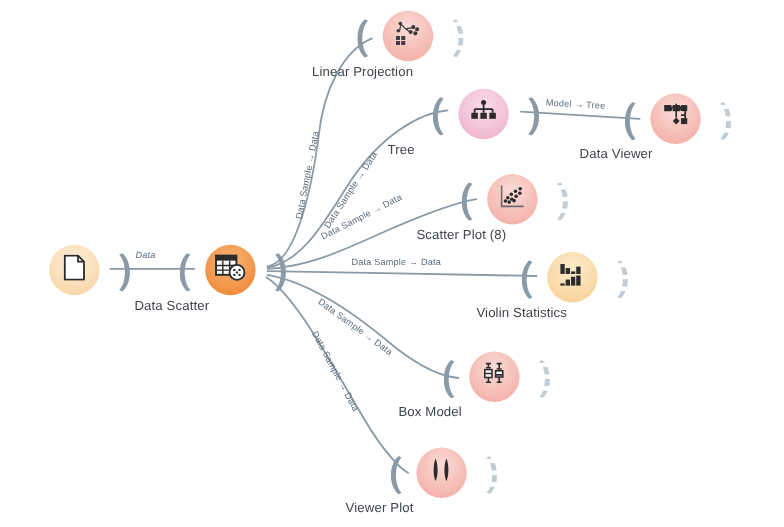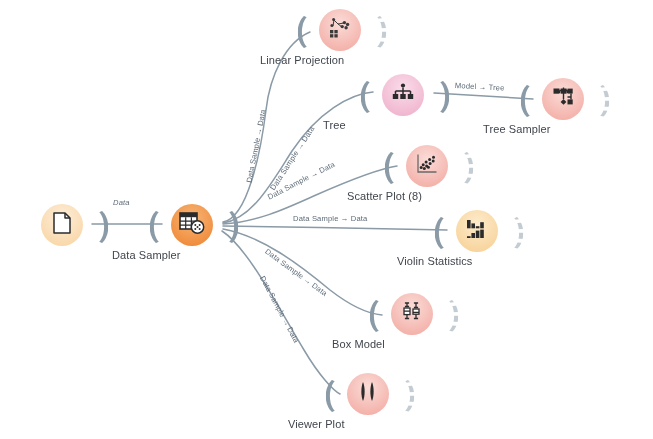--- a/index.html
+++ b/index.html
@@ -126,21 +126,21 @@
       <rect x="1" y="2" width="17" height="4.2" fill="#2b2b2b"></rect>
       <path d="M6.7 6.2 V18 M12.4 6.2 V18 M1 10.2 H18 M1 14.1 H18" stroke="#2b2b2b" stroke-width="1.2"></path>
       <circle cx="18.5" cy="16" r="6.2" fill="#ffffff" stroke="#2b2b2b" stroke-width="1.5"></circle>
       <circle cx="16.3" cy="13.9" r="1" fill="#2b2b2b"></circle>
               <circle cx="20.6" cy="13.9" r="1" fill="#2b2b2b"></circle>
       <circle cx="18.5" cy="16" r="1" fill="#2b2b2b"></circle>
       <circle cx="16.3" cy="18.1" r="1" fill="#2b2b2b"></circle>
               <circle cx="20.6" cy="18.1" r="1" fill="#2b2b2b"></circle>
     </svg></span>
         </div>
-        <div class="node-label">Data Sampler</div>
+        <div class="node-label">Data Scatter</div>
       </div>
       <div class="node" style="left: 340px; top: 30px;">
         <div class="bracket left"></div>
         <div class="bracket right dashed"></div>
         <div class="node-body" style="background: radial-gradient(circle at 50% 34%, rgb(251, 220, 216) 0%, rgb(243, 176, 168) 82%);">
           <span><svg width="26" height="22" viewBox="0 0 26 22">
       <path d="M7 3 L6 9 M7 3 L11 7 M11 7 L17 6 M11 7 L15 10" stroke="#3a3a3a" stroke-width="1" fill="none"></path>
       <circle cx="6.6" cy="2.6" r="1.5" fill="#3a3a3a"></circle>
               <circle cx="4.9" cy="8.6" r="1.5" fill="#3a3a3a"></circle>
       <circle cx="17.4" cy="5.6" r="1.7" fill="#3a3a3a"></circle>
@@ -177,21 +177,21 @@
       <path d="M8.5 4.5 H16.5 M8.5 4.5 V7 M16.5 4.5 V7 M12.5 1.5 V13 M16.5 11 H20" stroke="#2b2b2b" stroke-width="1.4" fill="none"></path>
       <path d="M12.5 4.5 H16.5" stroke="#2b2b2b" stroke-width="1.4"></path>
       <rect x="2.5" y="2.5" width="6" height="5.2" fill="#2b2b2b"></rect>
       <rect x="9.6" y="2.5" width="6" height="5.2" fill="#2b2b2b"></rect>
       <rect x="16.5" y="2.6" width="5.2" height="5" fill="#2b2b2b"></rect>
       <path d="M12.5 13 L9.6 15.9 L12.5 18.8 L15.4 15.9 Z" fill="#2b2b2b"></path>
       <rect x="16.5" y="13.4" width="5.2" height="5" fill="#2b2b2b"></rect>
       <path d="M20 7.6 V13.4" stroke="#2b2b2b" stroke-width="1.4" fill="none"></path>
     </svg></span>
         </div>
-        <div class="node-label">Tree Sampler</div>
+        <div class="node-label">Data Viewer</div>
       </div>
       <div class="node" style="left: 427px; top: 166px;">
         <div class="bracket left"></div>
         <div class="bracket right dashed"></div>
         <div class="node-body" style="background: radial-gradient(circle at 50% 34%, rgb(251, 220, 216) 0%, rgb(243, 176, 168) 82%);">
           <span><svg width="24" height="22" viewBox="0 0 24 22">
       <path d="M3 1.5 V19 H21.5" stroke="#6a6a6a" stroke-width="1.3" fill="none"></path>
       <circle cx="18.5" cy="4.3" r="1.5" fill="#2b2b2b"></circle>
               <circle cx="14.6" cy="6.4" r="1.5" fill="#2b2b2b"></circle>
       <circle cx="18.2" cy="8.1" r="1.5" fill="#2b2b2b"></circle>
@@ -246,21 +246,21 @@
         <div class="node-body" style="background: radial-gradient(circle at 50% 34%, rgb(251, 220, 216) 0%, rgb(243, 176, 168) 82%);">
           <span><svg width="24" height="22" viewBox="0 0 24 22">
       <path d="M7 1 C9.2 6 9.2 15 7 20 C4.8 15 4.8 6 7 1 Z" fill="#2b2b2b"></path>
       <path d="M16 1 C18.2 6 18.2 15 16 20 C13.8 15 13.8 6 16 1 Z" fill="#2b2b2b"></path>
     </svg></span>
         </div>
         <div class="node-label">Viewer Plot</div>
       </div>
     </div>
   <div id="edge-labels">
-      <div class="edge-label" style="left: 113px; top: 198px; transform: rotate(0deg); font-style: italic;">Data</div>
+      <div class="edge-label" style="left: 113px; top: 208px; transform: rotate(0deg); font-style: italic;">Data</div>
       <div class="edge-label" style="left: 249px; top: 178px; transform: rotate(-79deg);">Data Sample → Data</div>
       <div class="edge-label" style="left: 272px; top: 185px; transform: rotate(-57deg);">Data Sample → Data</div>
       <div class="edge-label" style="left: 268px; top: 193px; transform: rotate(-27deg);">Data Sample → Data</div>
       <div class="edge-label" style="left: 293px; top: 214px; transform: rotate(0deg);">Data Sample → Data</div>
       <div class="edge-label" style="left: 266px; top: 246px; transform: rotate(36deg);">Data Sample → Data</div>
       <div class="edge-label" style="left: 262px; top: 272px; transform: rotate(62deg);">Data Sample → Data</div>
       <div class="edge-label" style="left: 455px; top: 81px; transform: rotate(3deg);">Model → Tree</div>
     </div>
 </div>
 

